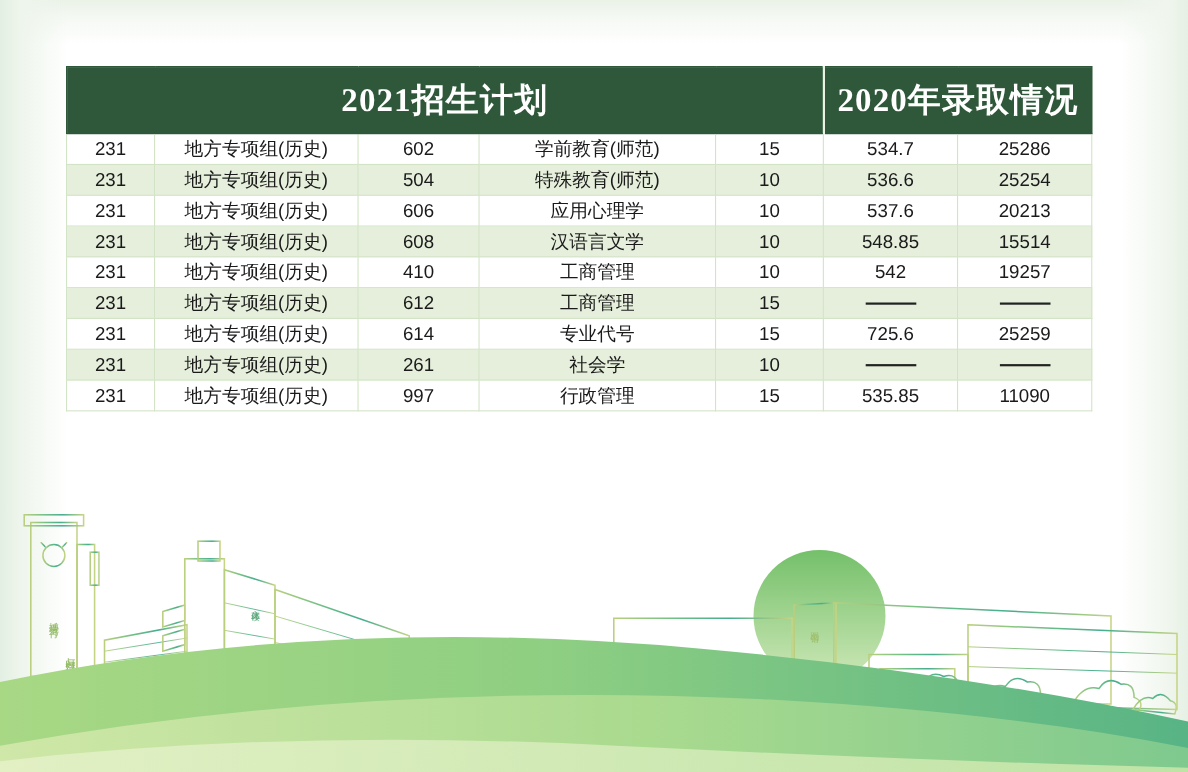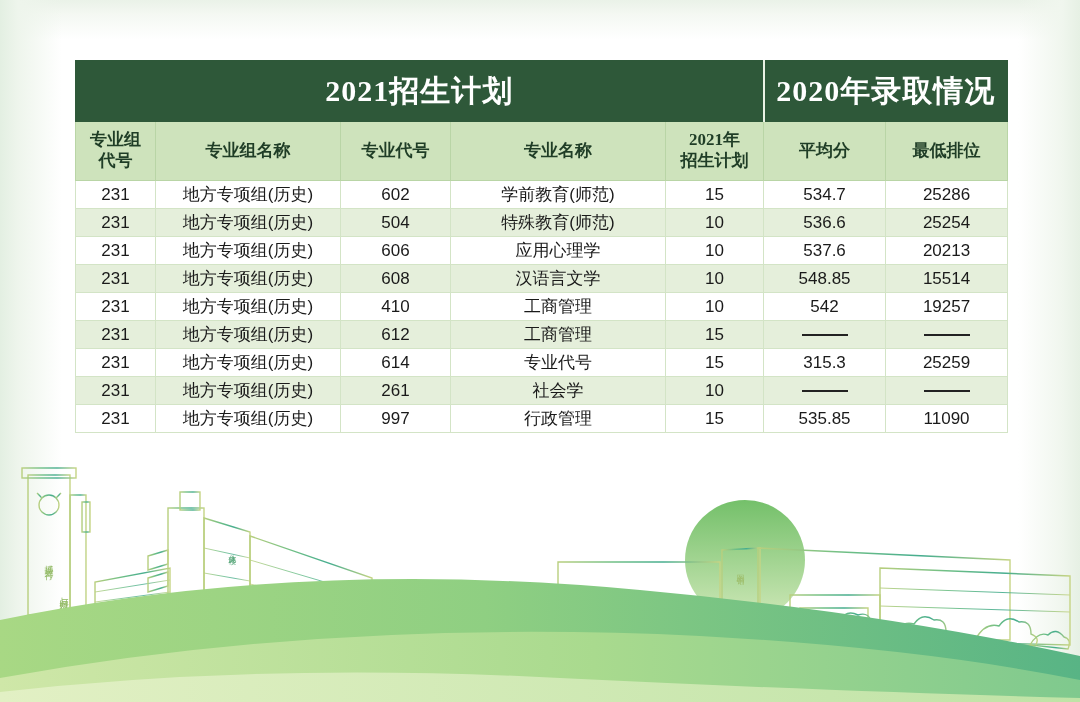--- a/index.html
+++ b/index.html
@@ -21,21 +21,21 @@
     background:
       linear-gradient(to right, #e3efe2 0px, #eef5ec 18px, rgba(255,255,255,0) 62px),
       linear-gradient(to left,  #e6f0e4 0px, #f0f6ee 18px, rgba(255,255,255,0) 62px),
       linear-gradient(to bottom, #eaf2e8 0px, #f4f8f2 14px, rgba(255,255,255,0) 40px),
       #ffffff;
   }
 
   
   #table-wrap {
     position: absolute;
-    left: 75px; top: 60px;
+    left: 60px; top: 60px;
     width: 932px;
   }
   table.plan {
     width: 932px;
     border-collapse: collapse;
     table-layout: fixed;
   }
   table.plan td, table.plan th {
     border: 1px solid #cfe0c2;
     padding: 0;
@@ -112,45 +112,20 @@
         <col style="width:122px">
         <col style="width:122px">
       </colgroup>
 
       <thead>
         <tr class="banner">
           <th class="banner-left" colspan="5">2021招生计划</th>
           <th colspan="2">2020年录取情况</th>
         </tr>
 
-        <tr class="colhead">
-          <th>
-            <span class="two-line">专业组</span>
-            <span class="two-line">代号</span>
-          </th>
-          <th>
-            <span class="two-line">专业组名称</span>
-          </th>
-          <th>
-            <span class="two-line">专业代号</span>
-          </th>
-          <th>
-            <span class="two-line">专业名称</span>
-          </th>
-          <th>
-            <span class="two-line">2021年</span>
-            <span class="two-line">招生计划</span>
-          </th>
-          <th>
-            <span class="two-line">平均分</span>
-          </th>
-          <th>
-            <span class="two-line">最低排位</span>
-          </th>
-        </tr>
       </thead>
 
       <tbody id="table-body">
           <tr class="data odd">
             <td>231</td>
             <td>地方专项组(历史)</td>
             <td>602</td>
             <td>学前教育(师范)</td>
             <td>15</td>
             <td>534.7</td>
@@ -200,21 +175,21 @@
             <td>15</td>
             <td><span class="dash"></span></td>
             <td><span class="dash"></span></td>
           </tr>
           <tr class="data odd">
             <td>231</td>
             <td>地方专项组(历史)</td>
             <td>614</td>
             <td>专业代号</td>
             <td>15</td>
-            <td>315.3</td>
+            <td>725.6</td>
             <td>25259</td>
           </tr>
           <tr class="data even">
             <td>231</td>
             <td>地方专项组(历史)</td>
             <td>261</td>
             <td>社会学</td>
             <td>10</td>
             <td><span class="dash"></span></td>
             <td><span class="dash"></span></td>

